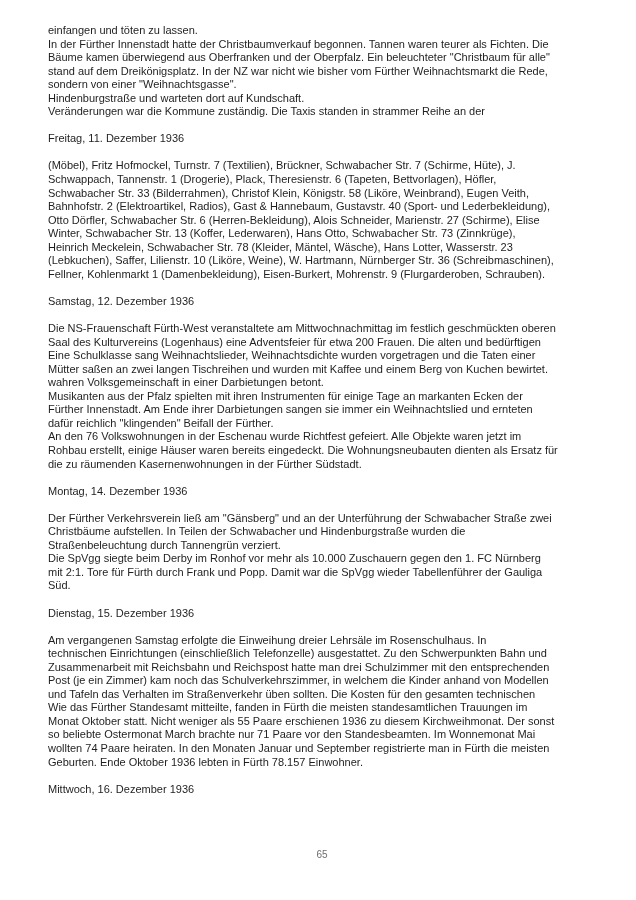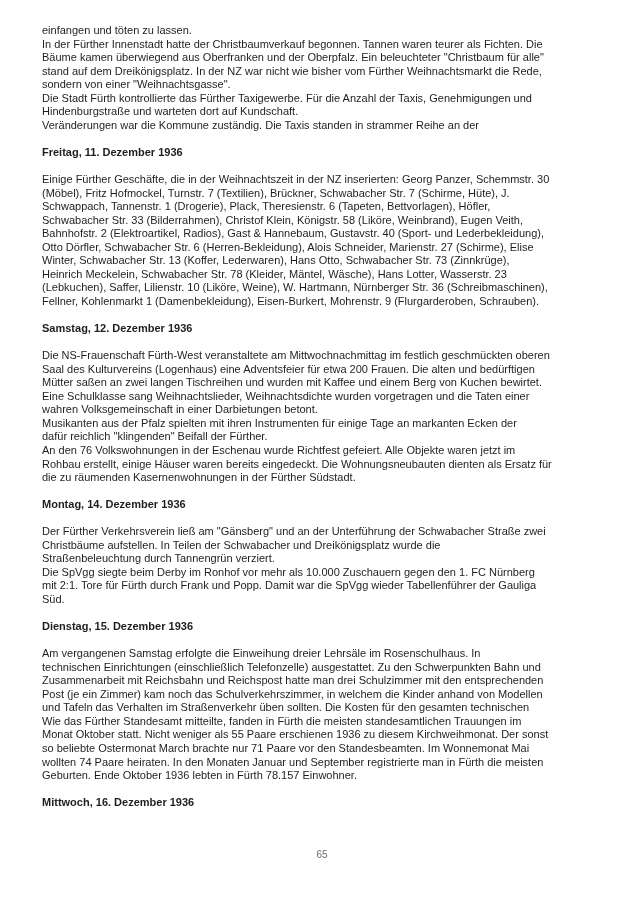--- a/index.html
+++ b/index.html
@@ -21,24 +21,25 @@
   .content {
     position: absolute;
     top: 24px;
     left: 42px;
     width: 554px;
   }
   .block {
     margin: 0 0 13.55px 0;
   }
   .block.heading {
-    font-weight: bold;
+    font-weight: normal;
   }
   .line {
     white-space: pre;
+    margin-left: 6px;
   }
   .page-number {
     position: absolute;
     top: 849px;
     left: 4px;
     width: 636px;
     text-align: center;
     font-size: 10px;
     line-height: 11px;
     color: #6e6e6e;
@@ -48,60 +49,59 @@
 <body>
 
 <div class="page">
   <div class="content">
       <div class="block paragraph">
         <div class="line">einfangen und töten zu lassen.</div>
         <div class="line">In der Fürther Innenstadt hatte der Christbaumverkauf begonnen. Tannen waren teurer als Fichten. Die</div>
         <div class="line">Bäume kamen überwiegend aus Oberfranken und der Oberpfalz. Ein beleuchteter "Christbaum für alle"</div>
         <div class="line">stand auf dem Dreikönigsplatz. In der NZ war nicht wie bisher vom Fürther Weihnachtsmarkt die Rede,</div>
         <div class="line">sondern von einer "Weihnachtsgasse".</div>
-        <div class="line">Die Stadt Fürth kontrollierte das Fürther Taxigewerbe. Für die Anzahl der Taxis, Genehmigungen und</div>
         <div class="line">Hindenburgstraße und warteten dort auf Kundschaft.</div>
         <div class="line">Veränderungen war die Kommune zuständig. Die Taxis standen in strammer Reihe an der</div>
       </div>
       <div class="block heading">
         <div class="line">Freitag, 11. Dezember 1936</div>
       </div>
       <div class="block paragraph">
-        <div class="line">Einige Fürther Geschäfte, die in der Weihnachtszeit in der NZ inserierten: Georg Panzer, Schemmstr. 30</div>
         <div class="line">(Möbel), Fritz Hofmockel, Turnstr. 7 (Textilien), Brückner, Schwabacher Str. 7 (Schirme, Hüte), J.</div>
         <div class="line">Schwappach, Tannenstr. 1 (Drogerie), Plack, Theresienstr. 6 (Tapeten, Bettvorlagen), Höfler,</div>
         <div class="line">Schwabacher Str. 33 (Bilderrahmen), Christof Klein, Königstr. 58 (Liköre, Weinbrand), Eugen Veith,</div>
         <div class="line">Bahnhofstr. 2 (Elektroartikel, Radios), Gast &amp; Hannebaum, Gustavstr. 40 (Sport- und Lederbekleidung),</div>
         <div class="line">Otto Dörfler, Schwabacher Str. 6 (Herren-Bekleidung), Alois Schneider, Marienstr. 27 (Schirme), Elise</div>
         <div class="line">Winter, Schwabacher Str. 13 (Koffer, Lederwaren), Hans Otto, Schwabacher Str. 73 (Zinnkrüge),</div>
         <div class="line">Heinrich Meckelein, Schwabacher Str. 78 (Kleider, Mäntel, Wäsche), Hans Lotter, Wasserstr. 23</div>
         <div class="line">(Lebkuchen), Saffer, Lilienstr. 10 (Liköre, Weine), W. Hartmann, Nürnberger Str. 36 (Schreibmaschinen),</div>
         <div class="line">Fellner, Kohlenmarkt 1 (Damenbekleidung), Eisen-Burkert, Mohrenstr. 9 (Flurgarderoben, Schrauben).</div>
       </div>
       <div class="block heading">
         <div class="line">Samstag, 12. Dezember 1936</div>
       </div>
       <div class="block paragraph">
         <div class="line">Die NS-Frauenschaft Fürth-West veranstaltete am Mittwochnachmittag im festlich geschmückten oberen</div>
         <div class="line">Saal des Kulturvereins (Logenhaus) eine Adventsfeier für etwa 200 Frauen. Die alten und bedürftigen</div>
+        <div class="line">Eine Schulklasse sang Weihnachtslieder, Weihnachtsdichte wurden vorgetragen und die Taten einer</div>
         <div class="line">Mütter saßen an zwei langen Tischreihen und wurden mit Kaffee und einem Berg von Kuchen bewirtet.</div>
-        <div class="line">Eine Schulklasse sang Weihnachtslieder, Weihnachtsdichte wurden vorgetragen und die Taten einer</div>
         <div class="line">wahren Volksgemeinschaft in einer Darbietungen betont.</div>
         <div class="line">Musikanten aus der Pfalz spielten mit ihren Instrumenten für einige Tage an markanten Ecken der</div>
+        <div class="line">Fürther Innenstadt. Am Ende ihrer Darbietungen sangen sie immer ein Weihnachtslied und ernteten</div>
         <div class="line">dafür reichlich "klingenden" Beifall der Fürther.</div>
         <div class="line">An den 76 Volkswohnungen in der Eschenau wurde Richtfest gefeiert. Alle Objekte waren jetzt im</div>
         <div class="line">Rohbau erstellt, einige Häuser waren bereits eingedeckt. Die Wohnungsneubauten dienten als Ersatz für</div>
         <div class="line">die zu räumenden Kasernenwohnungen in der Fürther Südstadt.</div>
       </div>
       <div class="block heading">
         <div class="line">Montag, 14. Dezember 1936</div>
       </div>
       <div class="block paragraph">
         <div class="line">Der Fürther Verkehrsverein ließ am "Gänsberg" und an der Unterführung der Schwabacher Straße zwei</div>
-        <div class="line">Christbäume aufstellen. In Teilen der Schwabacher und Dreikönigsplatz wurde die</div>
+        <div class="line">Christbäume aufstellen. In Teilen der Schwabacher und Hindenburgstraße wurden die</div>
         <div class="line">Straßenbeleuchtung durch Tannengrün verziert.</div>
         <div class="line">Die SpVgg siegte beim Derby im Ronhof vor mehr als 10.000 Zuschauern gegen den 1. FC Nürnberg</div>
         <div class="line">mit 2:1. Tore für Fürth durch Frank und Popp. Damit war die SpVgg wieder Tabellenführer der Gauliga</div>
         <div class="line">Süd.</div>
       </div>
       <div class="block heading">
         <div class="line">Dienstag, 15. Dezember 1936</div>
       </div>
       <div class="block paragraph">
         <div class="line">Am vergangenen Samstag erfolgte die Einweihung dreier Lehrsäle im Rosenschulhaus. In</div>

